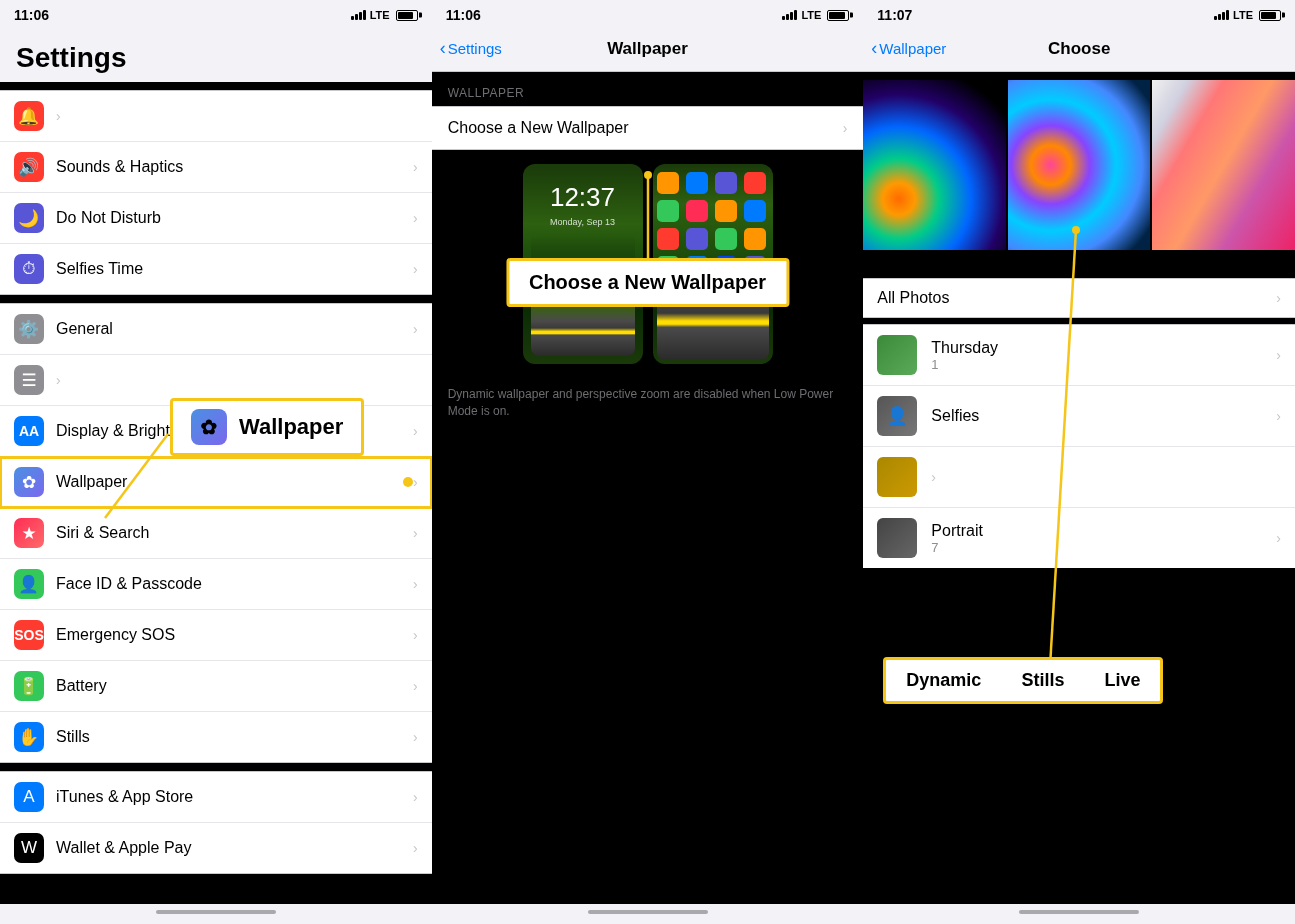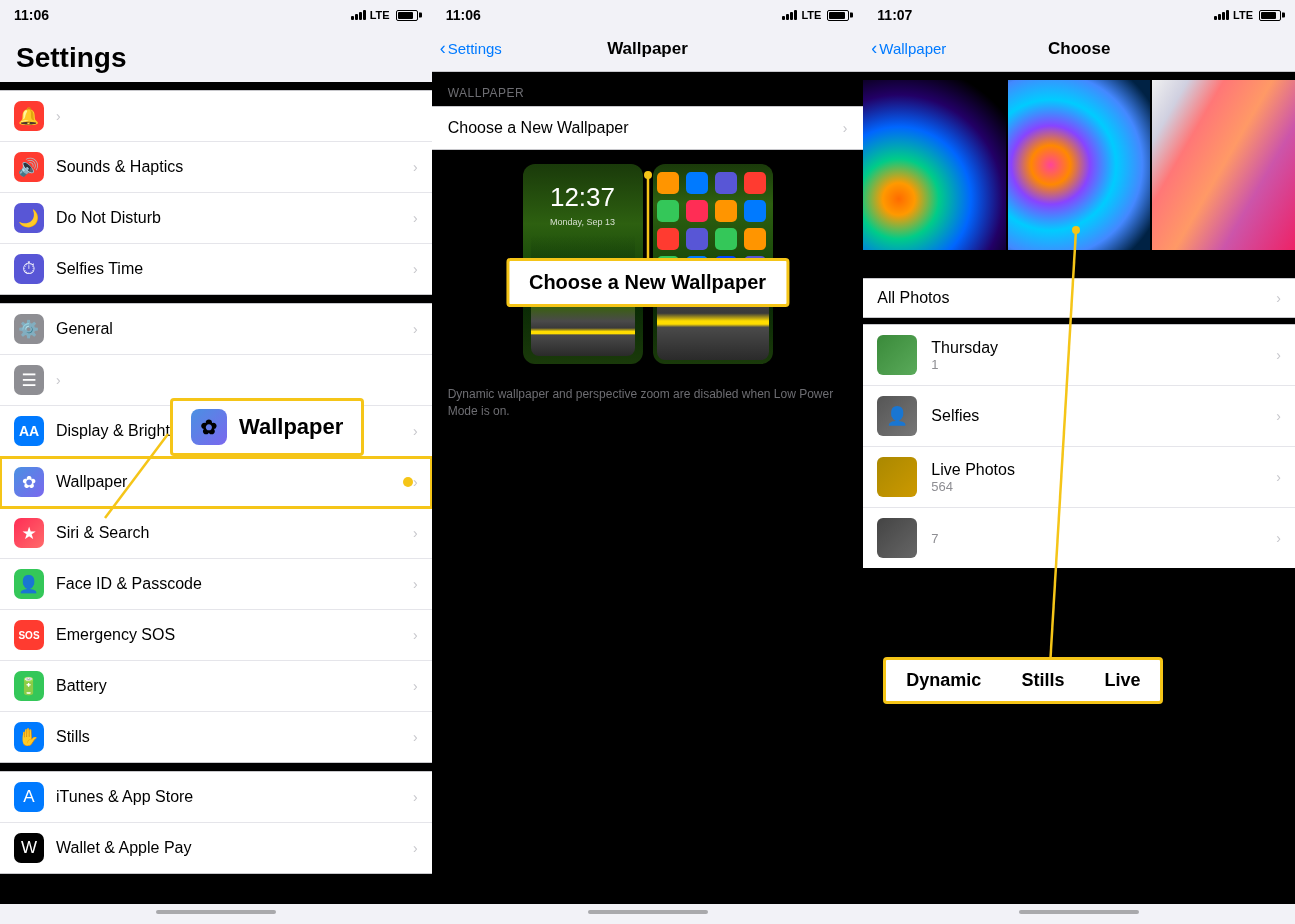--- a/index.html
+++ b/index.html
@@ -450,21 +450,21 @@
         <div class="settings-icon" style="background: linear-gradient(135deg, #ff2d55, #ff6b6b);">★</div>
         <span class="settings-label">Siri &amp; Search</span>
         <span class="settings-chevron">›</span>
       </div>
       <div class="settings-item">
         <div class="settings-icon" style="background:#34c759;">👤</div>
         <span class="settings-label">Face ID &amp; Passcode</span>
         <span class="settings-chevron">›</span>
       </div>
       <div class="settings-item">
-        <div class="settings-icon" style="background:#ff3b30; font-size:10px; font-weight:800;">SOS</div>
+        <div class="settings-icon" style="background:#ff3b30; font-size:14px; font-weight:800;">SOS</div>
         <span class="settings-label">Emergency SOS</span>
         <span class="settings-chevron">›</span>
       </div>
       <div class="settings-item">
         <div class="settings-icon" style="background:#34c759;">🔋</div>
         <span class="settings-label">Battery</span>
         <span class="settings-chevron">›</span>
       </div>
       <div class="settings-item">
         <div class="settings-icon" style="background:#007aff;">✋</div>
@@ -659,30 +659,27 @@
       <div class="wc-item">
         <div class="wc-thumb" style="background: linear-gradient(135deg, #555, #777); display:flex; align-items:center; justify-content:center; color:#aaa; font-size:18px;">👤</div>
         <div class="wc-info">
           <div class="wc-name">Selfies</div>
         </div>
         <span class="settings-chevron">›</span>
       </div>
 
       <div class="wc-item">
         <div class="wc-thumb" style="background: linear-gradient(135deg, #aa8800, #cc9900);"></div>
-        <div class="wc-info">
-          <div class="wc-name">Live Photos</div>
-          <div class="wc-count">564</div>
-        </div>
         <span class="settings-chevron">›</span>
       </div>
 
       <div class="wc-item">
         <div class="wc-thumb" style="background: linear-gradient(135deg, #444, #666);"></div>
         <div class="wc-info">
+          <div class="wc-name">Portrait</div>
           <div class="wc-count">7</div>
         </div>
         <span class="settings-chevron">›</span>
       </div>
     </div>
   </div>
 
   <div class="bottom-callout">
     <span>Dynamic</span>
     <span>Stills</span>

